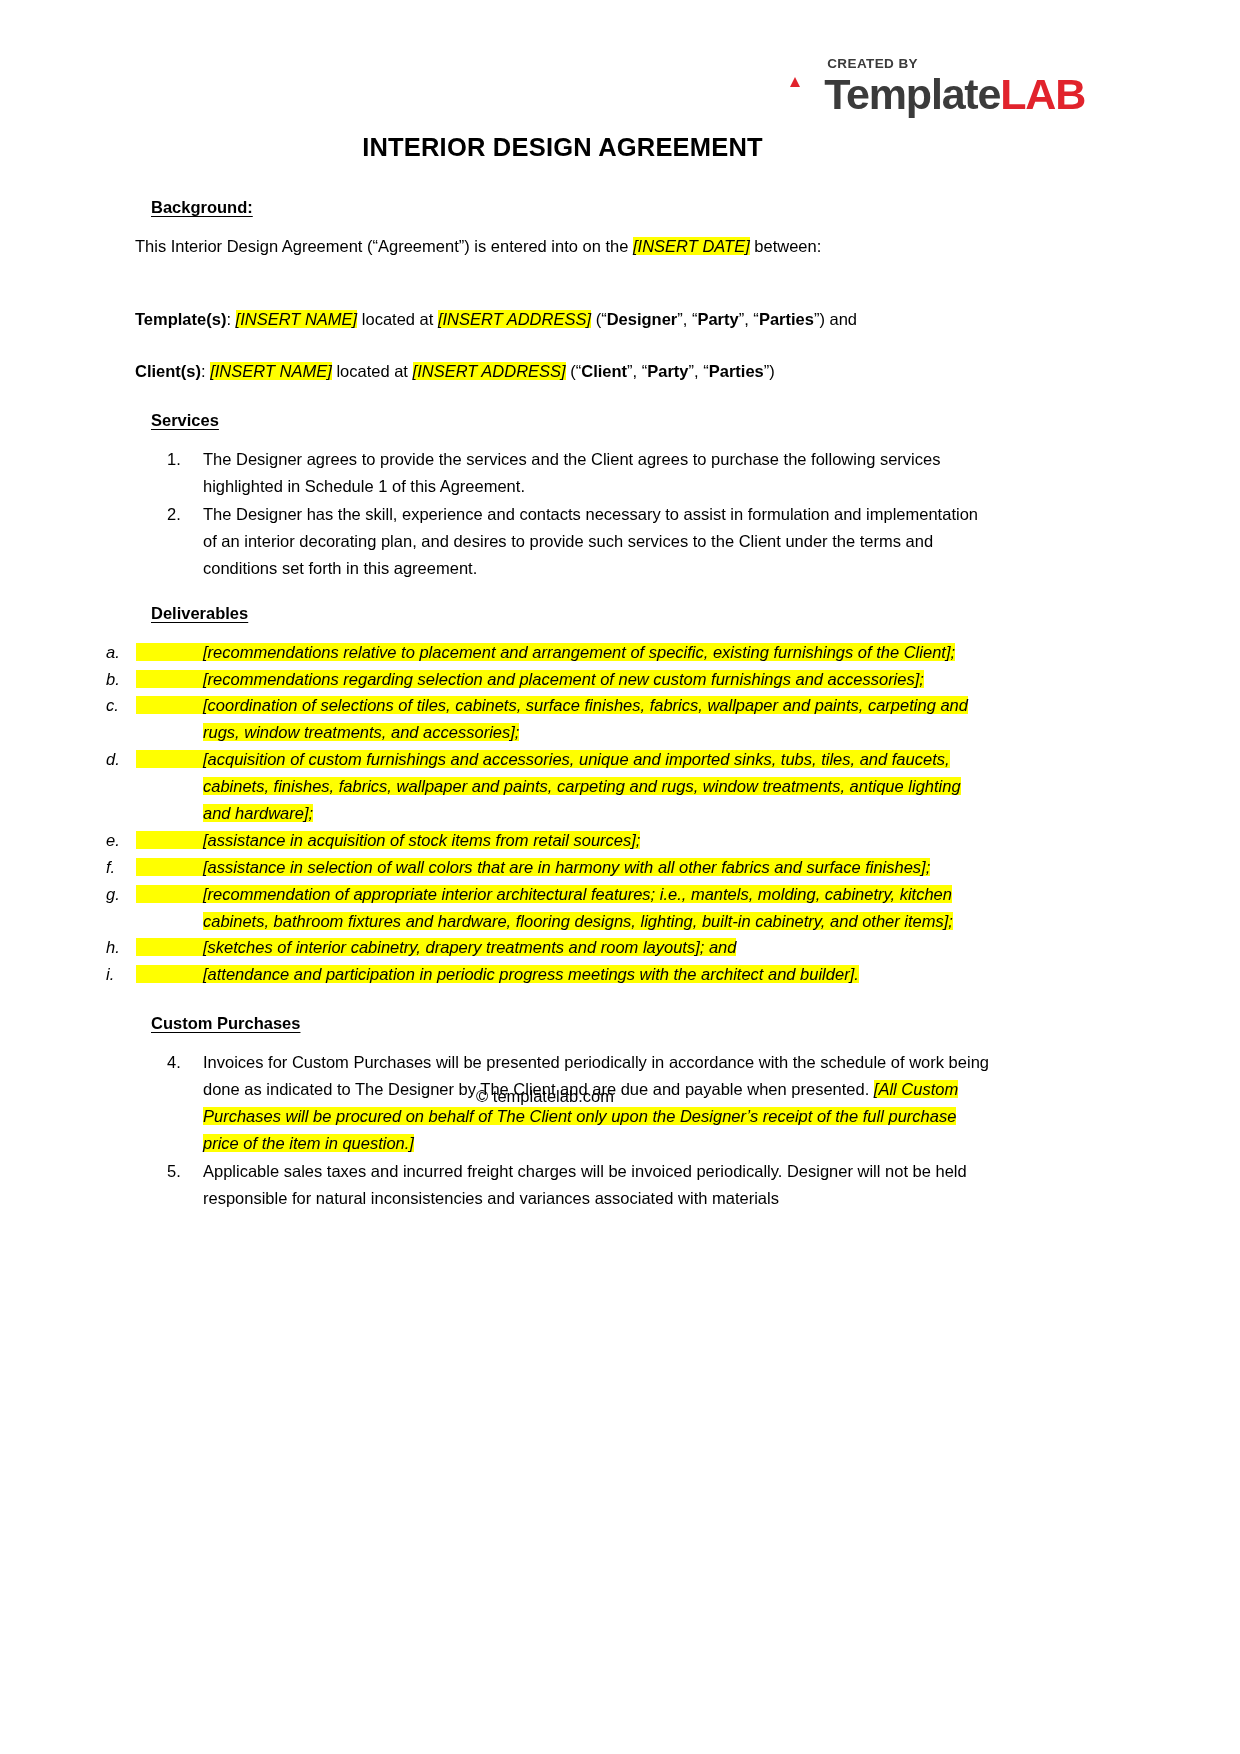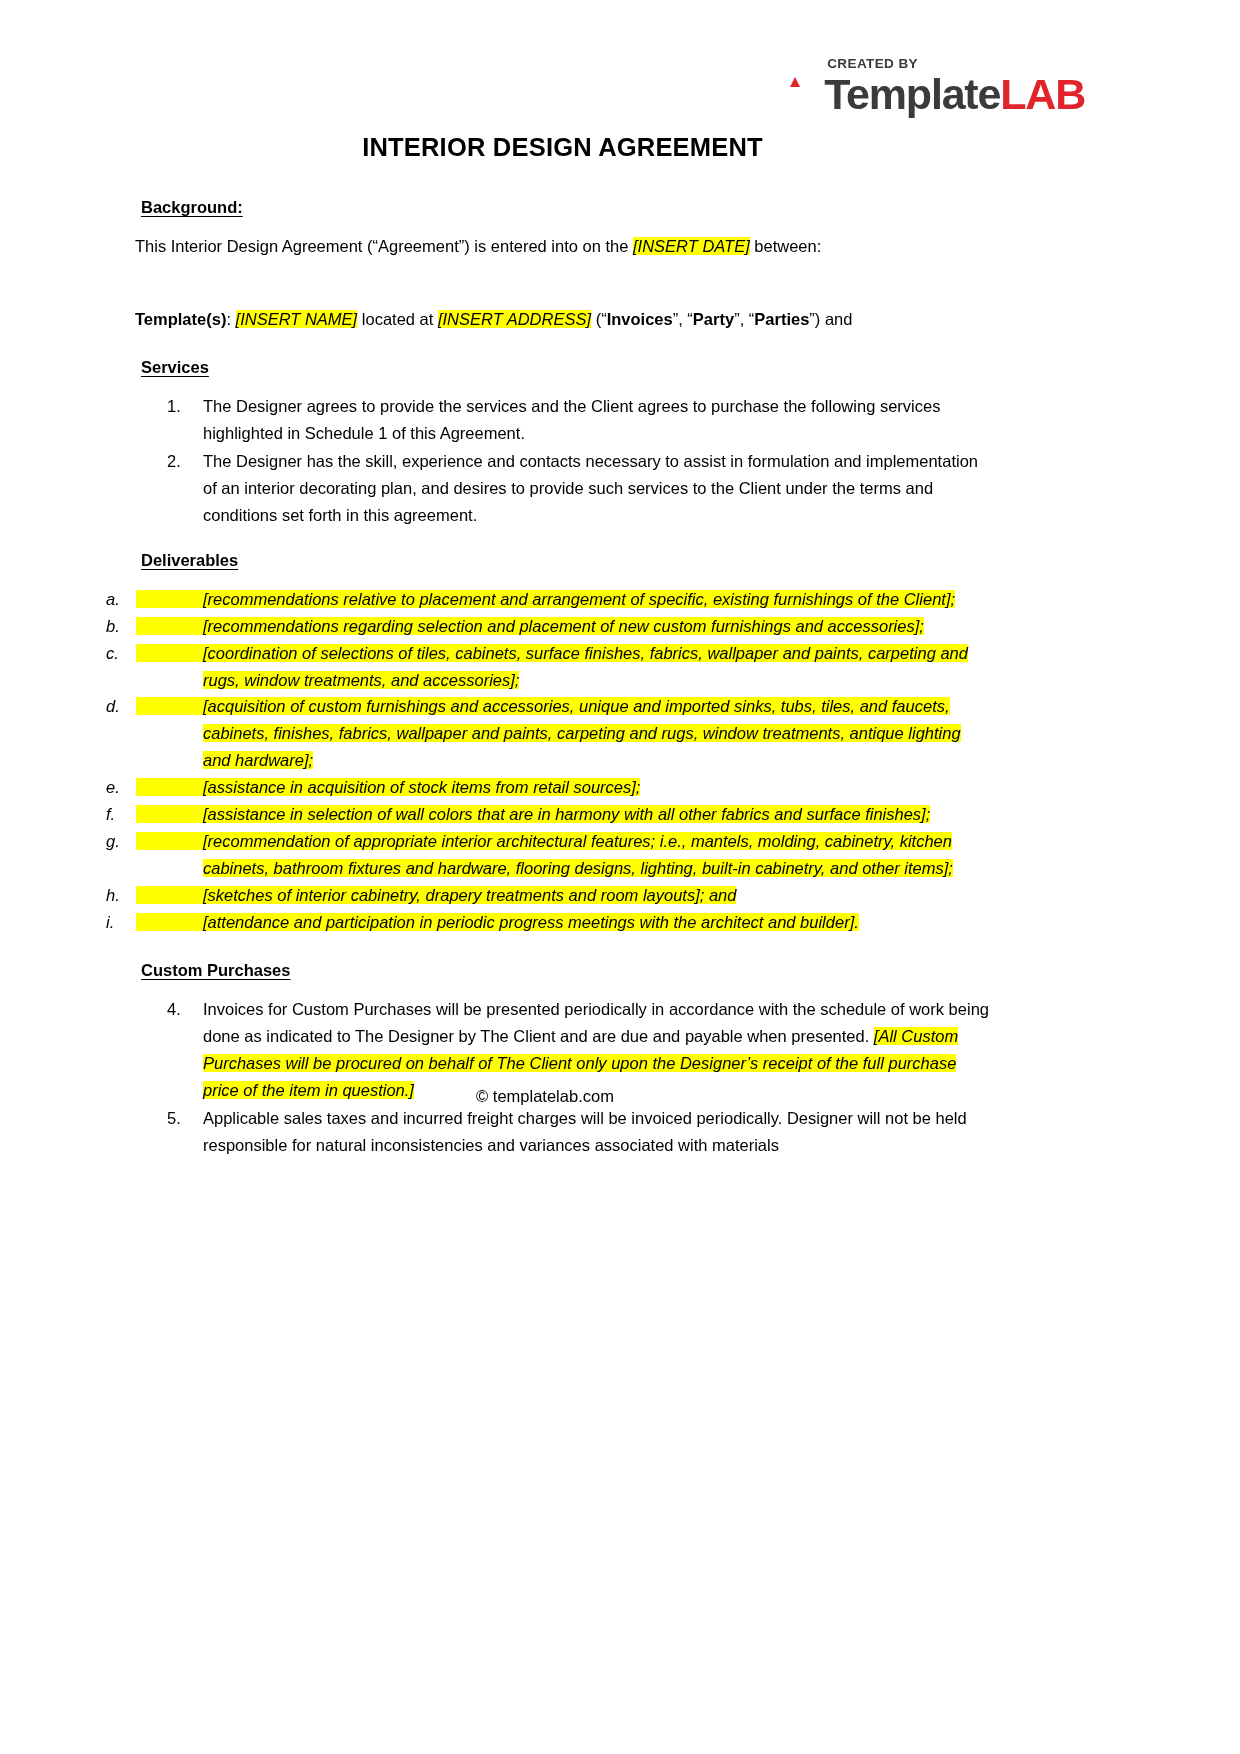--- a/index.html
+++ b/index.html
@@ -71,21 +71,21 @@
     font-weight: bold;
     letter-spacing: 0.2px;
     margin: 0 0 36px 0;
   }
 
   .section-heading {
     font-size: 16.5px;
     font-weight: bold;
     text-decoration: underline;
     text-underline-offset: 3px;
-    margin: 0 0 16px 6px;
+    margin: 0 0 16px 16px;
   }
 
   p.para {
     font-size: 16.5px;
     line-height: 1.62;
     margin: 0 0 14px 0;
   }
   p.para.spacer-after { margin-bottom: 46px; }
   p.party { margin-bottom: 26px; }
 
@@ -163,22 +163,23 @@
   </div>
 
   <div class="content">
 
     <h1 class="doc-title">INTERIOR DESIGN AGREEMENT</h1>
 
     <div class="section-heading">Background:</div>
 
     <p class="para spacer-after"><span>This Interior Design Agreement (“Agreement”) is entered into on the </span><span class="hl">[INSERT DATE]</span><span> between:</span></p>
 
-    <p class="para party"><span class="b">Template(s)</span><span>: </span><span class="hl">[INSERT NAME]</span><span> located at </span><span class="hl">[INSERT ADDRESS]</span><span> (“</span><span class="b">Invoices</span><span>”, “</span><span class="b">Party</span><span>”, “</span><span class="b">Parties</span><span>”) and</span></p>
-
+    <p class="para party"><span class="b">Template(s)</span><span>: </span><span class="hl">[INSERT NAME]</span><span> located at </span><span class="hl">[INSERT ADDRESS]</span><span> (“</span><span class="b">Designer</span><span>”, “</span><span class="b">Party</span><span>”, “</span><span class="b">Parties</span><span>”) and</span></p>
+
+    <p class="para party"><span class="b">Client(s)</span><span>: </span><span class="hl">[INSERT NAME]</span><span> located at </span><span class="hl">[INSERT ADDRESS]</span><span> (“</span><span class="b">Client</span><span>”, “</span><span class="b">Party</span><span>”, “</span><span class="b">Parties</span><span>”)</span></p>
 
     <div class="section-heading">Services</div>
 
     <ol class="num">
       <li>
         <span class="marker">1.</span><span>The Designer agrees to provide the services and the Client agrees to purchase the following services highlighted in Schedule 1 of this Agreement.</span>
       </li>
       <li>
         <span class="marker">2.</span><span>The Designer has the skill, experience and contacts necessary to assist in formulation and implementation of an interior decorating plan, and desires to provide such services to the Client under the terms and conditions set forth in this agreement.</span>
       </li>

